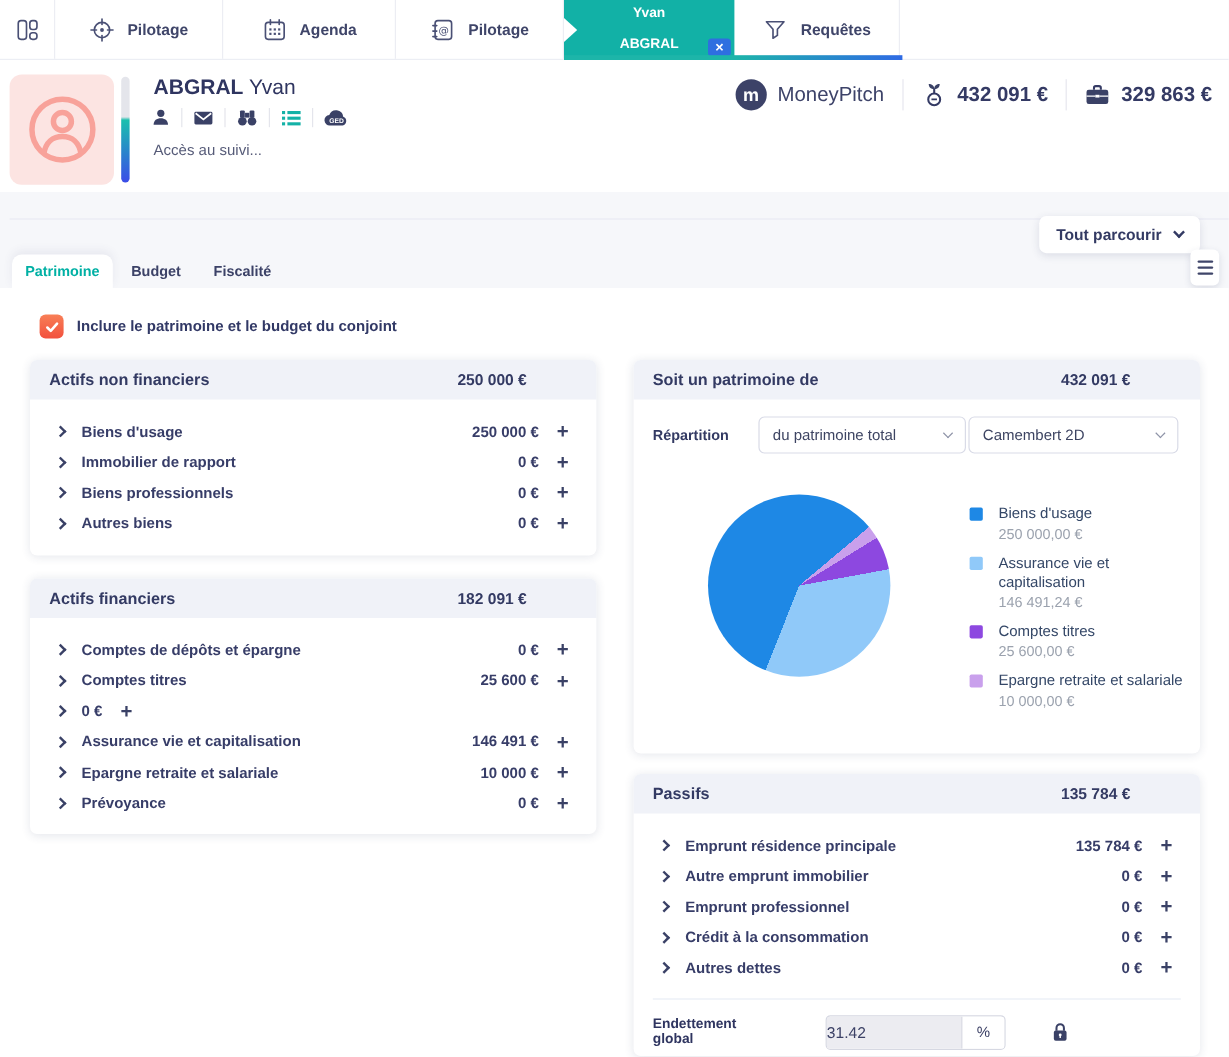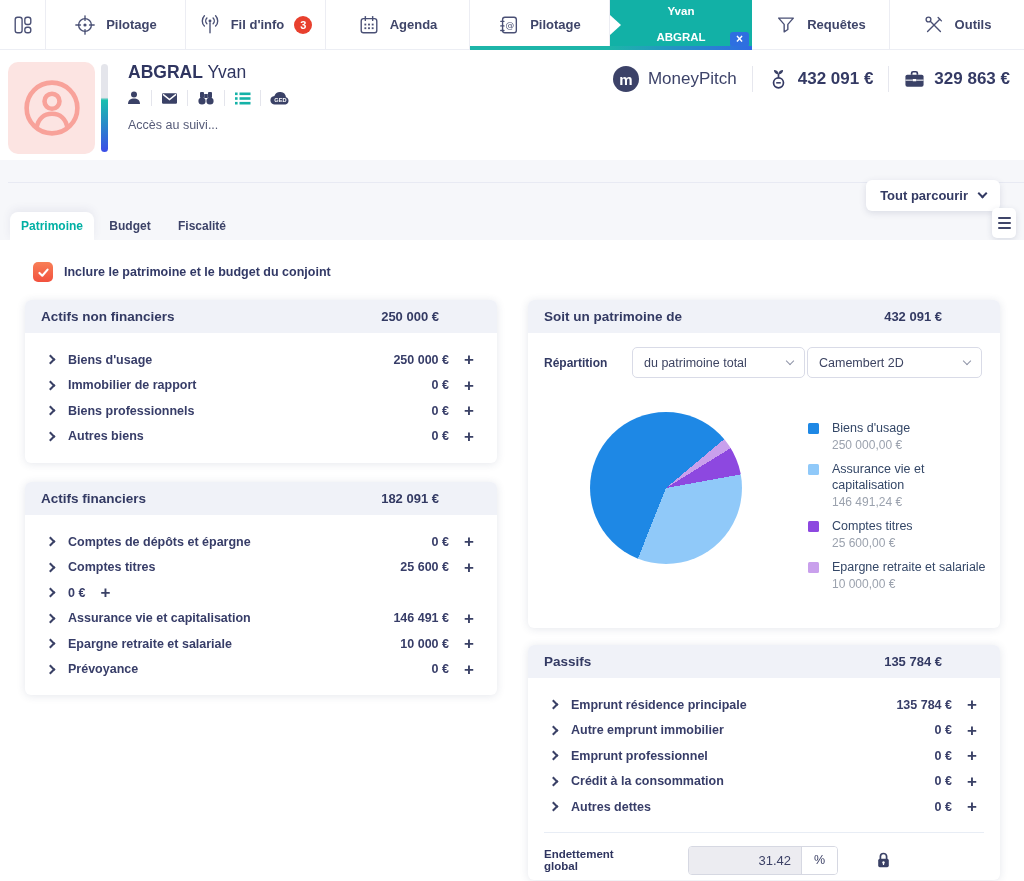--- a/index.html
+++ b/index.html
@@ -88,21 +88,21 @@
   .legend-item { display:flex; margin-bottom:8px; cursor:pointer; }
   .swatch { width:11px; height:11px; border-radius:1.5px; margin:3px 13px 0 0; flex:none; }
   .leg-label { font-size:12.5px; color:#344767; line-height:16px; }
   .leg-value { font-size:12px; color:#9ba2ae; line-height:15px; margin-top:2px; }
 
   
   .endett-divider { border-top:1px solid #e8edf5; margin:12px 8px 0 0; }
   .endett-row { display:flex; align-items:center; margin-top:13px;gap:24px; }
   .endett-label { font-size:11.5px; font-weight:700; color:#2f3560; width:104px; }
   .pct-group { display:flex; width:150px; height:29px; border:1px solid #d6d8e2; border-radius:4px; overflow:hidden; margin-left:16px; }
-  .pct-input { flex:1; min-width:0; border:none; outline:none; background:#ececf1; text-align:right; padding-right:10px; font-size:13px; color:#3c4166; font-family:inherit; }
+  .pct-input { flex:1; min-width:0; border:none; outline:none; background:#ececf1; padding-right:10px; font-size:13px; color:#3c4166; font-family:inherit; }
   .pct-unit { width:36px; background:#fff; border-left:1px solid #d6d8e2; display:flex; align-items:center; justify-content:center; font-size:12.5px; color:#3c4166; }
   .lock { margin-left:15px; cursor:pointer; display:flex; }
 
   .icon-fill { fill:#3a4166; }
 </style>
 </head>
 <body>
 
 <div class="frame">
 
@@ -117,32 +117,20 @@
     <div class="nav-cell nav-pilotage">
       <svg class="nav-ico" viewBox="0 0 24 24">
         <circle cx="12" cy="12" r="7"></circle>
           <line x1="12" y1="2" x2="12" y2="7"></line>
           <line x1="12" y1="17" x2="12" y2="22"></line>
         <line x1="2" y1="12" x2="7" y2="12"></line>
           <line x1="17" y1="12" x2="22" y2="12"></line>
           <circle cx="12" cy="12" r="1" fill="#4a5075"></circle>
       </svg>
       <span class="lbl">Pilotage</span>
-    </div>
-    <div class="nav-cell nav-fil">
-      <svg class="nav-ico" viewBox="0 0 24 24">
-        <circle cx="12" cy="7.5" r="1.6" fill="#4a5075" stroke="none"></circle>
-          <line x1="12" y1="9.5" x2="12" y2="20.5"></line>
-        <path d="M8.6 10.6a4.4 4.4 0 0 1 0-6.2"></path>
-          <path d="M15.4 4.4a4.4 4.4 0 0 1 0 6.2"></path>
-        <path d="M5.9 13.2a8.2 8.2 0 0 1 0-11.4"></path>
-          <path d="M18.1 1.8a8.2 8.2 0 0 1 0 11.4"></path>
-      </svg>
-      <span class="lbl">Fil d'info</span>
-      <span class="nav-badge">3</span>
     </div>
     <div class="nav-cell nav-agenda">
       <svg class="nav-ico" viewBox="0 0 24 24">
         <rect x="3.5" y="5" width="17" height="15.5" rx="2.5"></rect>
           <line x1="8" y1="2.8" x2="8" y2="7"></line>
           <line x1="16" y1="2.8" x2="16" y2="7"></line>
         <g fill="#4a5075" stroke="none">
           <rect x="7" y="10.5" width="2" height="2"></rect>
             <rect x="11" y="10.5" width="2" height="2"></rect>
             <rect x="15" y="10.5" width="2" height="2"></rect>
@@ -167,29 +155,20 @@
       <span class="arrow"></span>
       <span>Yvan</span>
       <span>ABGRAL</span>
       <span class="tab-close">×</span>
     </div>
     <div class="nav-cell nav-requetes">
       <svg class="nav-ico" viewBox="0 0 24 24">
         <path d="M4 4.5h16l-6 6.8v5.6l-4 2.6v-8.2z"></path>
       </svg>
       <span class="lbl">Requêtes</span>
-    </div>
-    <div class="nav-cell nav-outils">
-      <svg class="nav-ico" viewBox="0 0 24 24">
-        <circle cx="6" cy="6" r="2.6"></circle>
-          <line x1="8.2" y1="8.2" x2="19" y2="19"></line>
-        <line x1="18.3" y1="5.7" x2="5" y2="19"></line>
-          <path d="M16.5 3.9l3.6 3.6"></path>
-      </svg>
-      <span class="lbl">Outils</span>
     </div>
     <div class="nav-strip"></div>
   </nav>
 
   <header class="profile">
     <div class="avatar">
       <svg width="58" height="58" viewBox="0 0 24 24" fill="none" stroke="#f8a29a" stroke-width="1.9">
         <circle cx="12" cy="12" r="10.5"></circle>
         <circle cx="12" cy="9.2" r="3.1"></circle>
         <path d="M5.6 20.4c.6-4 3.2-6 6.4-6s5.8 2 6.4 6"></path>

